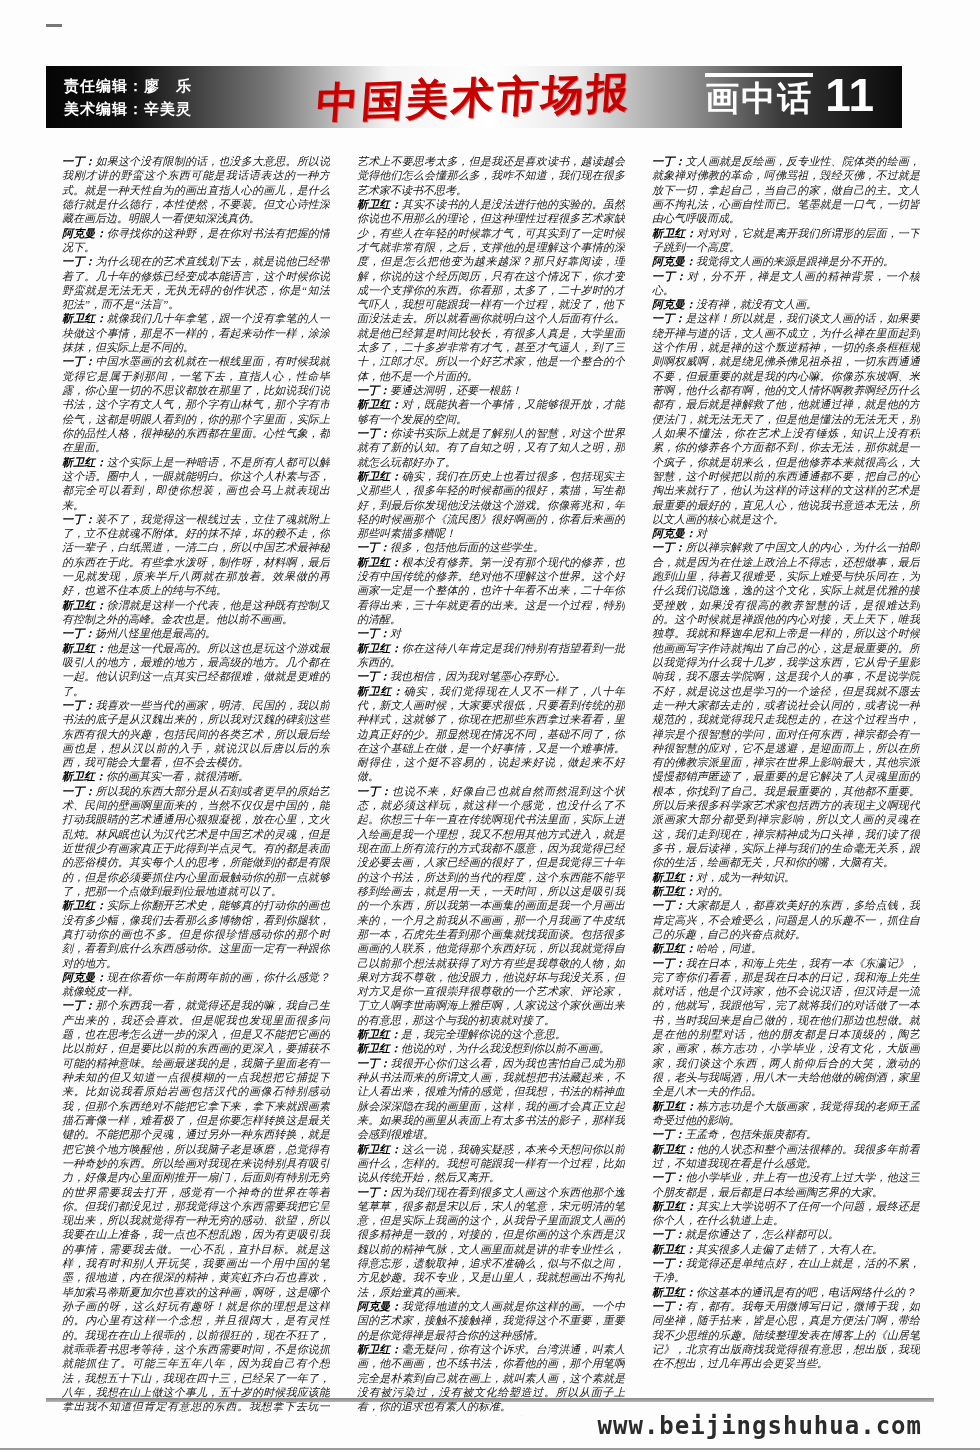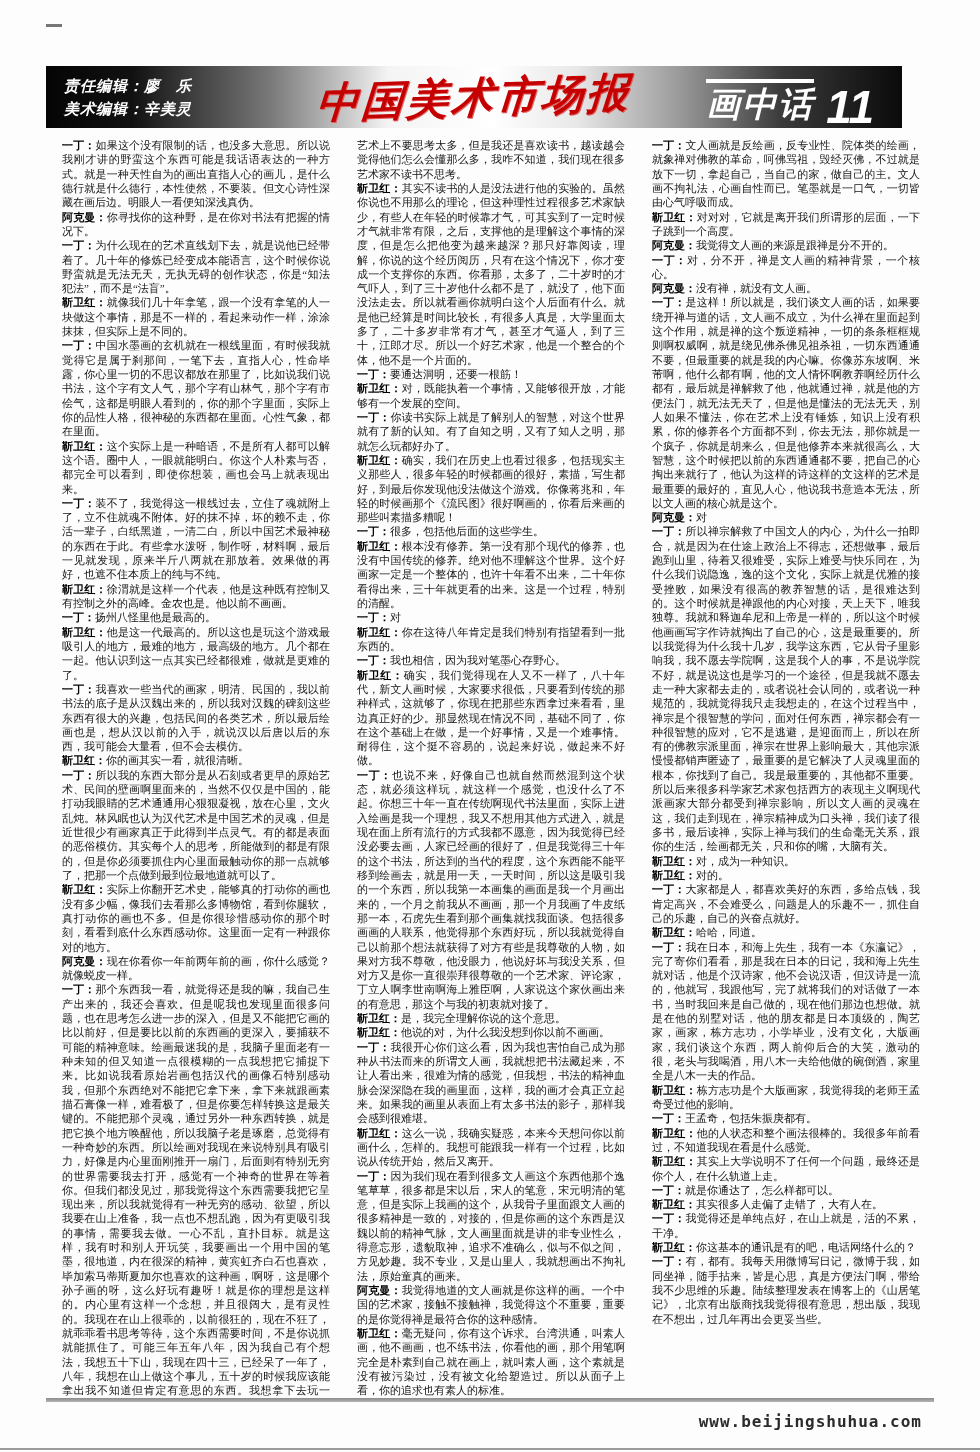--- a/index.html
+++ b/index.html
@@ -5,56 +5,55 @@
   html,body{margin:0;padding:0;}
   body{
     width:980px;height:1452px;position:relative;background:#fdfdfd;
     font-family:"Liberation Serif","DejaVu Serif",serif;color:#111;overflow:hidden;
   }
   .corner-mark{position:absolute;left:46px;top:24px;width:16px;height:3px;background:#777;}
   
   .band{
     position:absolute;left:46px;top:66px;width:856px;height:62px;
     background:linear-gradient(90deg,#050505 0%,#111 10%,#777 26%,#f4f4f4 40%,#ffffff 52%,#e8e8e8 62%,#9a9a9a 74%,#3a3a3a 86%,#0a0a0a 100%);
-    font-style:italic;
   }
   .editors{
     position:absolute;left:18px;top:8px;color:#fff;
     font-family:"Liberation Sans","DejaVu Sans",sans-serif;font-weight:bold;
     font-size:15px;line-height:23px;letter-spacing:1px;white-space:pre;
   }
   .masthead{
     position:absolute;left:50%;top:4px;transform:translateX(-50%) rotate(-2deg) skewX(-6deg);
     color:#c40000;font-weight:bold;font-size:42px;letter-spacing:3px;white-space:nowrap;
     text-shadow:1px 1px 0 #e06060;
   }
   .section-block{
     position:absolute;right:28px;top:6px;display:flex;align-items:center;gap:12px;color:#fff;
     font-family:"Liberation Sans","DejaVu Sans",sans-serif;font-weight:bold;
   }
   .section-title{font-size:34px;letter-spacing:2px;border-top:4px solid #fff;padding-top:3px;line-height:1.1;}
-  .page-number{font-size:46px;line-height:1;margin-top:12px;}
+  .page-number{font-size:46px;line-height:1;}
   
   .columns{
-    position:absolute;left:62px;top:138px;width:858px;height:1262px;
-    display:flex;gap:27px;overflow:hidden;
+    position:absolute;left:62px;top:154px;width:858px;height:1262px;
+    display:flex;gap:27px;overflow:hidden;font-style:italic;
   }
   .col{flex:1 1 0;height:1262px;overflow:hidden;}
   .para{
     margin:0;font-size:11px;line-height:14.32px;text-align:justify;
     text-justify:inter-character;letter-spacing:0;color:#141414;
   }
   .spk{font-family:"Liberation Sans","DejaVu Sans",sans-serif;font-weight:bold;color:#000;}
   
   .footer-rule{position:absolute;left:46px;top:1398px;width:888px;height:4px;background:linear-gradient(180deg,#8a8a8a,#b5b5b5);}
   .footer-bottomline{position:absolute;left:0;top:1448px;width:980px;height:2px;background:#9a9a9a;}
   .website{
     position:absolute;right:58px;top:1412px;
     font-family:"DejaVu Sans Mono","Liberation Mono",monospace;font-weight:bold;
-    font-size:16px;color:#2b2b2b;letter-spacing:1px;
+    font-size:24px;color:#2b2b2b;letter-spacing:1px;
   }
 </style>
 </head>
 <body>
 
 <div class="corner-mark"></div>
 
 <div class="band">
   <div class="editors"><span>责任编辑：廖　乐</span><br><span>美术编辑：辛美灵</span></div>
   <div class="masthead">中国美术市场报</div>
@@ -79,21 +78,21 @@
       <p class="para"><b class="spk">一丁：</b><span>我喜欢一些当代的画家，明清、民国的，我以前书法的底子是从汉魏出来的，所以我对汉魏的碑刻这些东西有很大的兴趣，包括民间的各类艺术，所以最后绘画也是，想从汉以前的入手，就说汉以后唐以后的东西，我可能会大量看，但不会去模仿。</span></p>
       <p class="para"><b class="spk">靳卫红：</b><span>你的画其实一看，就很清晰。</span></p>
       <p class="para"><b class="spk">一丁：</b><span>所以我的东西大部分是从石刻或者更早的原始艺术、民间的壁画啊里面来的，当然不仅仅是中国的，能打动我眼睛的艺术通通用心狠狠凝视，放在心里，文火乱炖。林风眠也认为汉代艺术是中国艺术的灵魂，但是近世很少有画家真正于此得到半点灵气。有的都是表面的恶俗模仿。其实每个人的思考，所能做到的都是有限的，但是你必须要抓住内心里面最触动你的那一点就够了，把那一个点做到最到位最地道就可以了。</span></p>
       <p class="para"><b class="spk">靳卫红：</b><span>实际上你翻开艺术史，能够真的打动你的画也没有多少幅，像我们去看那么多博物馆，看到你腿软，真打动你的画也不多。但是你很珍惜感动你的那个时刻，看看到底什么东西感动你。这里面一定有一种跟你对的地方。</span></p>
       <p class="para"><b class="spk">阿克曼：</b><span>现在你看你一年前两年前的画，你什么感觉？就像蜕皮一样。</span></p>
       <p class="para"><b class="spk">一丁：</b><span>那个东西我一看，就觉得还是我的嘛，我自己生产出来的，我还会喜欢。但是呢我也发现里面很多问题，也在思考怎么进一步的深入，但是又不能把它画的比以前好，但是要比以前的东西画的更深入，要捕获不可能的精神意味。绘画最迷我的是，我脑子里面老有一种未知的但又知道一点很模糊的一点我想把它捕捉下来。比如说我看原始岩画包括汉代的画像石特别感动我，但那个东西绝对不能把它拿下来，拿下来就跟画素描石膏像一样，难看极了，但是你要怎样转换这是最关键的。不能把那个灵魂，通过另外一种东西转换，就是把它换个地方唤醒他，所以我脑子老是琢磨，总觉得有一种奇妙的东西。所以绘画对我现在来说特别具有吸引力，好像是内心里面刚推开一扇门，后面则有特别无穷的世界需要我去打开，感觉有一个神奇的世界在等着你。但我们都没见过，那我觉得这个东西需要我把它呈现出来，所以我就觉得有一种无穷的感动、欲望，所以我要在山上准备，我一点也不想乱跑，因为有更吸引我的事情，需要我去做。一心不乱，直扑目标。就是这样，我有时和别人开玩笑，我要画出一个用中国的笔墨，很地道，内在很深的精神，黄宾虹齐白石也喜欢，毕加索马蒂斯夏加尔也喜欢的这种画，啊呀，这是哪个孙子画的呀，这么好玩有趣呀！就是你的理想是这样的。内心里有这样一个念想，并且很阔大，是有灵性的。我现在在山上很乖的，以前很狂的，现在不狂了，就乖乖看书思考等待，这个东西需要时间，不是你说抓就能抓住了。可能三年五年八年，因为我自己有个想法，我想五十下山，我现在四十三，已经呆了一年了，八年，我想在山上做这个事儿，五十岁的时候我应该能拿出我不知道但肯定有意思的东西。我想拿下去玩一玩，玩一玩再说。</span></p>
       <p class="para"><b class="spk">靳卫红：</b><span>肯定没问题。我确实觉得对，有时候你不一定知道准备的时间多长，可能会突然进去，可能会一直在外面绕，但是这种绕很有必要。</span></p>
     </div>
   <div class="col">
       <p class="para"><span>艺术上不要思考太多，但是我还是喜欢读书，越读越会觉得他们怎么会懂那么多，我咋不知道，我们现在很多艺术家不读书不思考。</span></p>
-      <p class="para"><b class="spk">靳卫红：</b><span>其实不读书的人是没法进行他的实验的。虽然你说也不用那么的理论，但这种理性过程很多艺术家缺少，有些人在年轻的时候靠才气，可其实到了一定时候才气就非常有限，之后，支撑他的是理解这个事情的深度，但是怎么把他变为越来越深？那只好靠阅读，理解，你说的这个经历阅历，只有在这个情况下，你才变成一个支撑你的东西。你看那，太多了，二十岁时的才气吓人，到了三十岁他什么都不是了，就没了，他下面没法走去。所以就看画你就明白这个人后面有什么。就是他已经算是时间比较长，有很多人真是，大学里面太多了，二十多岁非常有才气，甚至才气逼人，到了三十，江郎才尽。所以一个好艺术家，他是一个整合的个体，他不是一个片面的。</span></p>
+      <p class="para"><b class="spk">靳卫红：</b><span>其实不读书的人是没法进行他的实验的。虽然你说也不用那么的理论，但这种理性过程很多艺术家缺少，有些人在年轻的时候靠才气，可其实到了一定时候才气就非常有限，之后，支撑他的是理解这个事情的深度，但是怎么把他变为越来越深？那只好靠阅读，理解，你说的这个经历阅历，只有在这个情况下，你才变成一个支撑你的东西。你看那，太多了，二十岁时的才气吓人，我想可能跟我一样有一个过程，就没了，他下面没法走去。所以就看画你就明白这个人后面有什么。就是他已经算是时间比较长，有很多人真是，大学里面太多了，二十多岁非常有才气，甚至才气逼人，到了三十，江郎才尽。所以一个好艺术家，他是一个整合的个体，他不是一个片面的。</span></p>
       <p class="para"><b class="spk">一丁：</b><span>要通达洞明，还要一根筋！</span></p>
       <p class="para"><b class="spk">靳卫红：</b><span>对，既能执着一个事情，又能够很开放，才能够有一个发展的空间。</span></p>
       <p class="para"><b class="spk">一丁：</b><span>你读书实际上就是了解别人的智慧，对这个世界就有了新的认知。有了自知之明，又有了知人之明，那就怎么玩都好办了。</span></p>
       <p class="para"><b class="spk">靳卫红：</b><span>确实，我们在历史上也看过很多，包括现实主义那些人，很多年轻的时候都画的很好，素描，写生都好，到最后你发现他没法做这个游戏。你像蒋兆和，年轻的时候画那个《流民图》很好啊画的，你看后来画的那些叫素描多糟呢！</span></p>
       <p class="para"><b class="spk">一丁：</b><span>很多，包括他后面的这些学生。</span></p>
       <p class="para"><b class="spk">靳卫红：</b><span>根本没有修养。第一没有那个现代的修养，也没有中国传统的修养。绝对他不理解这个世界。这个好画家一定是一个整体的，也许十年看不出来，二十年你看得出来，三十年就更看的出来。这是一个过程，特别的清醒。</span></p>
       <p class="para"><b class="spk">一丁：</b><span>对</span></p>
       <p class="para"><b class="spk">靳卫红：</b><span>你在这待八年肯定是我们特别有指望看到一批东西的。</span></p>
       <p class="para"><b class="spk">一丁：</b><span>我也相信，因为我对笔墨心存野心。</span></p>
       <p class="para"><b class="spk">靳卫红：</b><span>确实，我们觉得现在人又不一样了，八十年代，新文人画时候，大家要求很低，只要看到传统的那种样式，这就够了，你现在把那些东西拿过来看看，里边真正好的少。那显然现在情况不同，基础不同了，你在这个基础上在做，是一个好事情，又是一个难事情。耐得住，这个挺不容易的，说起来好说，做起来不好做。</span></p>
@@ -117,20 +116,21 @@
       <p class="para"><b class="spk">阿克曼：</b><span>对</span></p>
       <p class="para"><b class="spk">一丁：</b><span>所以禅宗解救了中国文人的内心，为什么一拍即合，就是因为在仕途上政治上不得志，还想做事，最后跑到山里，待着又很难受，实际上难受与快乐同在，为什么我们说隐逸，逸的这个文化，实际上就是优雅的接受挫败，如果没有很高的教养智慧的话，是很难达到的。这个时候就是禅跟他的内心对接，天上天下，唯我独尊。我就和释迦牟尼和上帝是一样的，所以这个时候他画画写字作诗就掏出了自己的心，这是最重要的。所以我觉得为什么我十几岁，我学这东西，它从骨子里影响我，我不愿去学院啊，这是我个人的事，不是说学院不好，就是说这也是学习的一个途径，但是我就不愿去走一种大家都去走的，或者说社会认同的，或者说一种规范的，我就觉得我只走我想走的，在这个过程当中，禅宗是个很智慧的学问，面对任何东西，禅宗都会有一种很智慧的应对，它不是逃避，是迎面而上，所以在所有的佛教宗派里面，禅宗在世界上影响最大，其他宗派慢慢都销声匿迹了，最重要的是它解决了人灵魂里面的根本，你找到了自己。我是最重要的，其他都不重要。所以后来很多科学家艺术家包括西方的表现主义啊现代派画家大部分都受到禅宗影响，所以文人画的灵魂在这，我们走到现在，禅宗精神成为口头禅，我们读了很多书，最后读禅，实际上禅与我们的生命毫无关系，跟你的生活，绘画都无关，只和你的嘴，大脑有关。</span></p>
       <p class="para"><b class="spk">靳卫红：</b><span>对，成为一种知识。</span></p>
       <p class="para"><b class="spk">靳卫红：</b><span>对的。</span></p>
       <p class="para"><b class="spk">一丁：</b><span>大家都是人，都喜欢美好的东西，多给点钱，我肯定高兴，不会难受么，问题是人的乐趣不一，抓住自己的乐趣，自己的兴奋点就好。</span></p>
       <p class="para"><b class="spk">靳卫红：</b><span>哈哈，同道。</span></p>
       <p class="para"><b class="spk">一丁：</b><span>我在日本，和海上先生，我有一本《东瀛记》，完了寄你们看看，那是我在日本的日记，我和海上先生就对话，他是个汉诗家，他不会说汉语，但汉诗是一流的，他就写，我跟他写，完了就将我们的对话做了一本书，当时我回来是自己做的，现在他们那边也想做。就是在他的别墅对话，他的朋友都是日本顶级的，陶艺家，画家，栋方志功，小学毕业，没有文化，大版画家，我们谈这个东西，两人前仰后合的大笑，激动的很，老头与我喝酒，用八木一夫给他做的碗倒酒，家里全是八木一夫的作品。</span></p>
       <p class="para"><b class="spk">靳卫红：</b><span>栋方志功是个大版画家，我觉得我的老师王孟奇受过他的影响。</span></p>
       <p class="para"><b class="spk">一丁：</b><span>王孟奇，包括朱振庚都有。</span></p>
       <p class="para"><b class="spk">靳卫红：</b><span>他的人状态和整个画法很棒的。我很多年前看过，不知道我现在看是什么感觉。</span></p>
+      <p class="para"><b class="spk">一丁：</b><span>他小学毕业，井上有一也没有上过大学，他这三个朋友都是，最后都是日本绘画陶艺界的大家。</span></p>
       <p class="para"><b class="spk">靳卫红：</b><span>其实上大学说明不了任何一个问题，最终还是你个人，在什么轨道上走。</span></p>
       <p class="para"><b class="spk">一丁：</b><span>就是你通达了，怎么样都可以。</span></p>
       <p class="para"><b class="spk">靳卫红：</b><span>其实很多人走偏了走错了，大有人在。</span></p>
       <p class="para"><b class="spk">一丁：</b><span>我觉得还是单纯点好，在山上就是，活的不累，干净。</span></p>
       <p class="para"><b class="spk">靳卫红：</b><span>你这基本的通讯是有的吧，电话网络什么的？</span></p>
       <p class="para"><b class="spk">一丁：</b><span>有，都有。我每天用微博写日记，微博于我，如同坐禅，随手拈来，皆是心思，真是方便法门啊，带给我不少思维的乐趣。陆续整理发表在博客上的《山居笔记》，北京有出版商找我觉得很有意思，想出版，我现在不想出，过几年再出会更妥当些。</span></p>
     </div>
 </div>
 
 <div class="footer-rule"></div>

